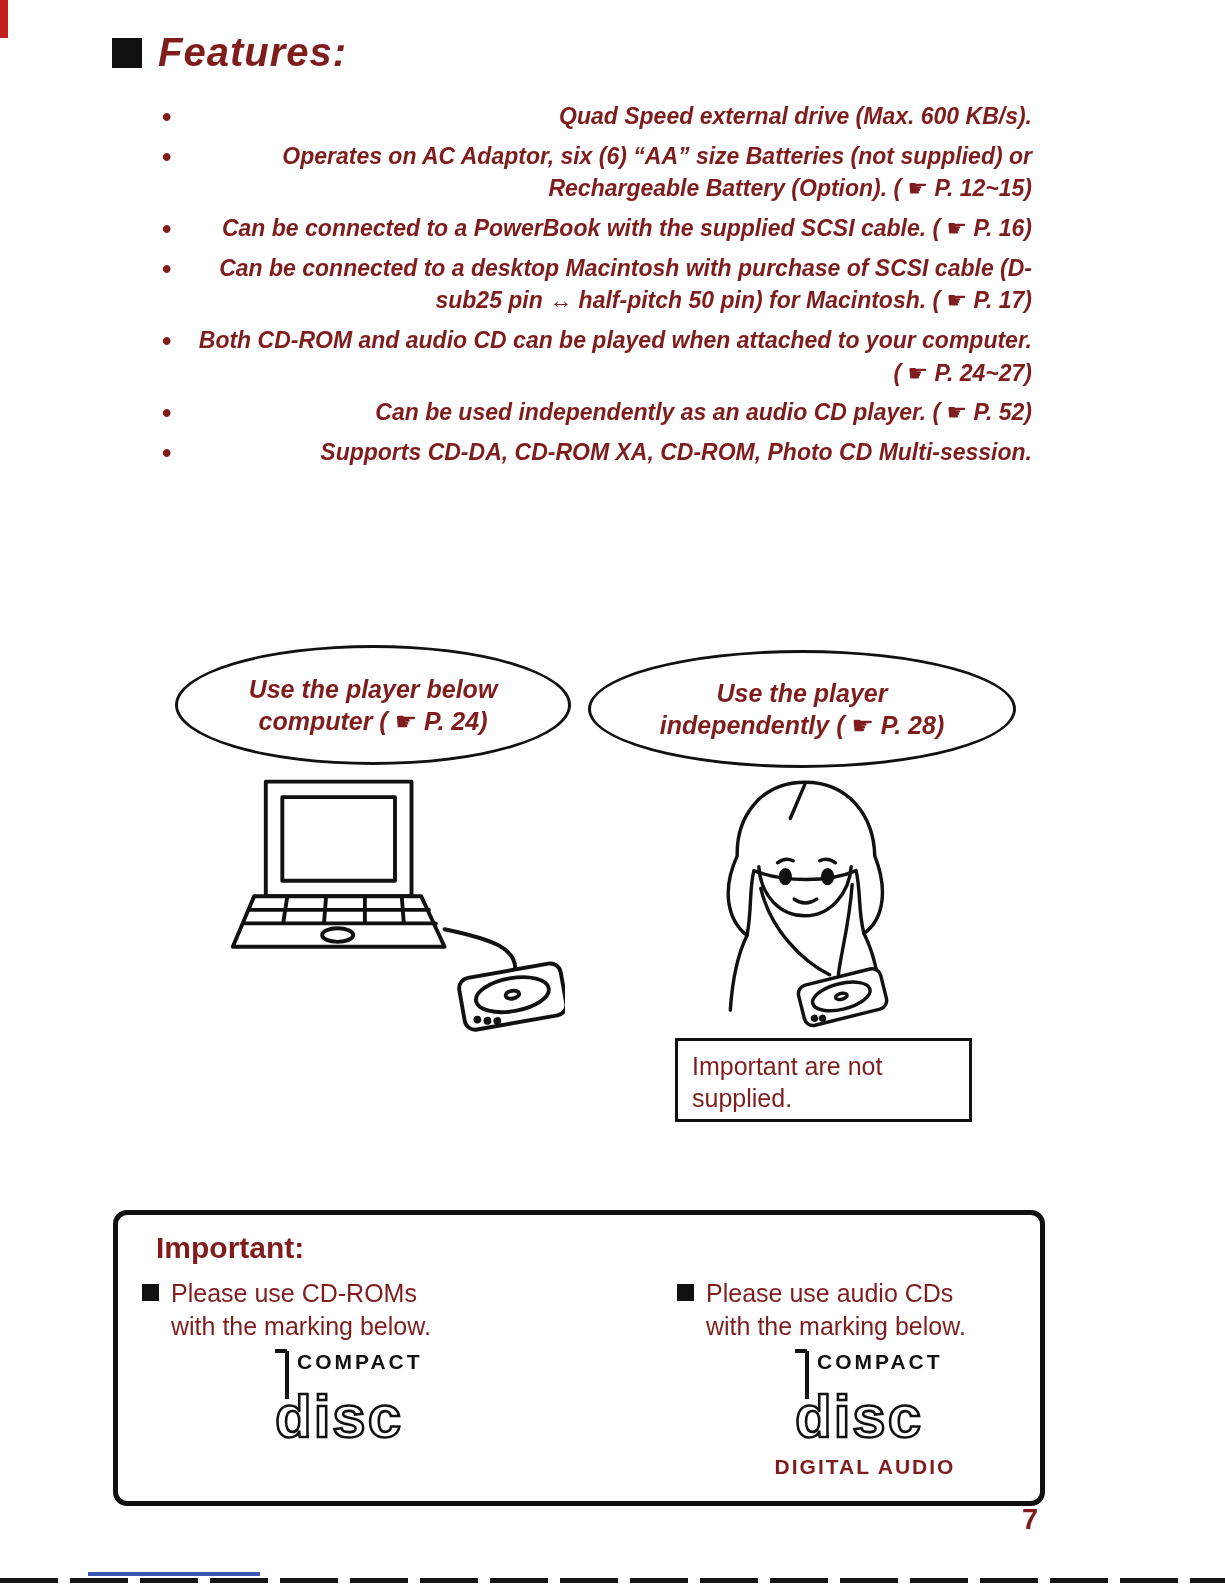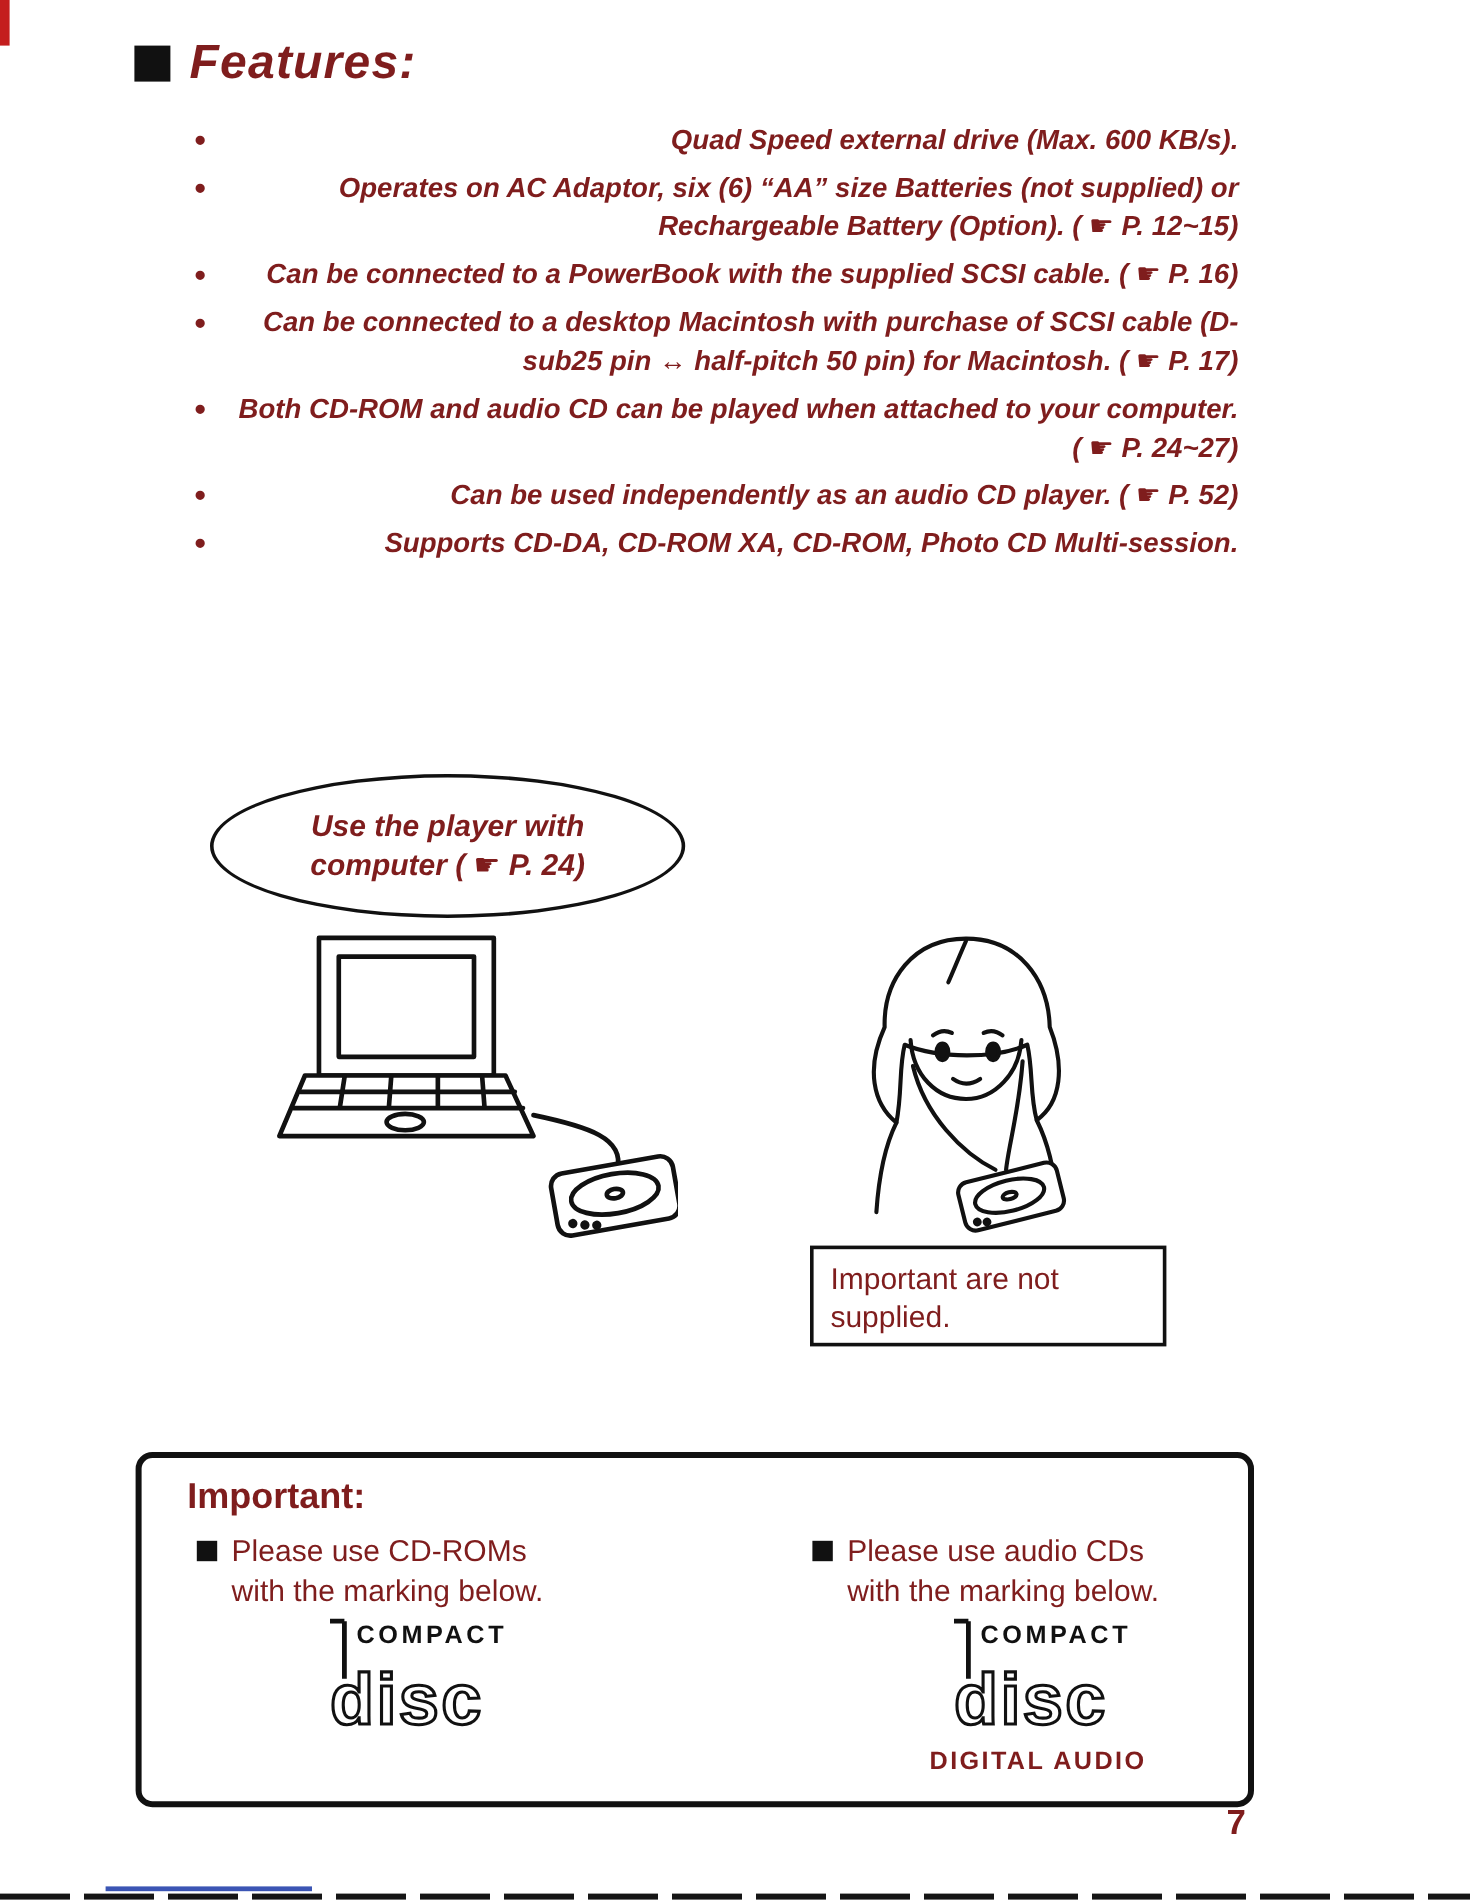--- a/index.html
+++ b/index.html
@@ -44,21 +44,21 @@
     border:3px solid #111;box-sizing:border-box;
     padding:9px 14px;font-size:25px;line-height:1.28;background:#fff;
   }
   
   .imp-box{
     position:absolute;left:113px;top:1210px;width:932px;height:296px;
     border:5px solid #111;border-radius:14px;box-sizing:border-box;background:#fff;
   }
   .imp-heading{position:absolute;left:38px;top:16px;font-size:30px;font-weight:bold;}
   .imp-note{position:absolute;display:flex;gap:12px;font-size:25px;line-height:1.32;}
-  .imp-note-left{left:46px;top:62px;}
+  .imp-note-left{left:24px;top:62px;}
   .imp-note-right{left:559px;top:62px;}
   .imp-sq{width:17px;height:17px;background:#111;margin-top:7px;flex:0 0 auto;}
   .logo-wrap{position:absolute;width:200px;text-align:center;}
   .logo-left{left:127px;top:128px;}
   .logo-right{left:647px;top:128px;}
   .logo-sub{font-size:21px;font-weight:bold;letter-spacing:2px;margin-top:2px;}
   
   .page-num{position:absolute;left:1022px;top:1503px;font-size:29px;font-weight:bold;}
   
   .artifact-red{position:absolute;left:0;top:0;width:8px;height:38px;background:#c41e1e;}
@@ -86,22 +86,26 @@
     <div class="feat-item">Quad Speed external drive (Max. 600 KB/s).</div>
     <div class="feat-item">Operates on AC Adaptor, six (6) “AA” size Batteries (not supplied) or Rechargeable Battery (Option). ( ☛ P. 12~15)</div>
     <div class="feat-item">Can be connected to a PowerBook with the supplied SCSI cable. ( ☛ P. 16)</div>
     <div class="feat-item">Can be connected to a desktop Macintosh with purchase of SCSI cable (D-sub25 pin ↔ half-pitch 50 pin) for Macintosh. ( ☛ P. 17)</div>
     <div class="feat-item">Both CD-ROM and audio CD can be played when attached to your computer. ( ☛ P. 24~27)</div>
     <div class="feat-item">Can be used independently as an audio CD player. ( ☛ P. 52)</div>
     <div class="feat-item">Supports CD-DA, CD-ROM XA, CD-ROM, Photo CD Multi-session.</div>
   </div>
 
   <div class="callout c1">
-    <span>Use the player with</span>
+    <span>Use the player below</span>
     <span>computer ( ☛ P. 24)</span>
+  </div>
+  <div class="callout c2">
+    <span>Use the player</span>
+    <span>independently ( ☛ P. 28)</span>
   </div>
 
   <svg class="illus illus-laptop" width="340" height="268" viewBox="0 0 350 268">
     <g fill="none" stroke="#111" stroke-width="4" stroke-linejoin="round" stroke-linecap="round">
       <rect x="42" y="8" width="150" height="118" fill="#fff"></rect>
       <rect x="59" y="24" width="116" height="86" fill="#fff"></rect>
       <polygon points="30,126 202,126 226,178 8,178" fill="#fff"></polygon>
       <line x1="26" y1="140" x2="210" y2="140"></line>
       <line x1="20" y1="154" x2="217" y2="154"></line>
       <line x1="64" y1="127" x2="60" y2="153"></line>

